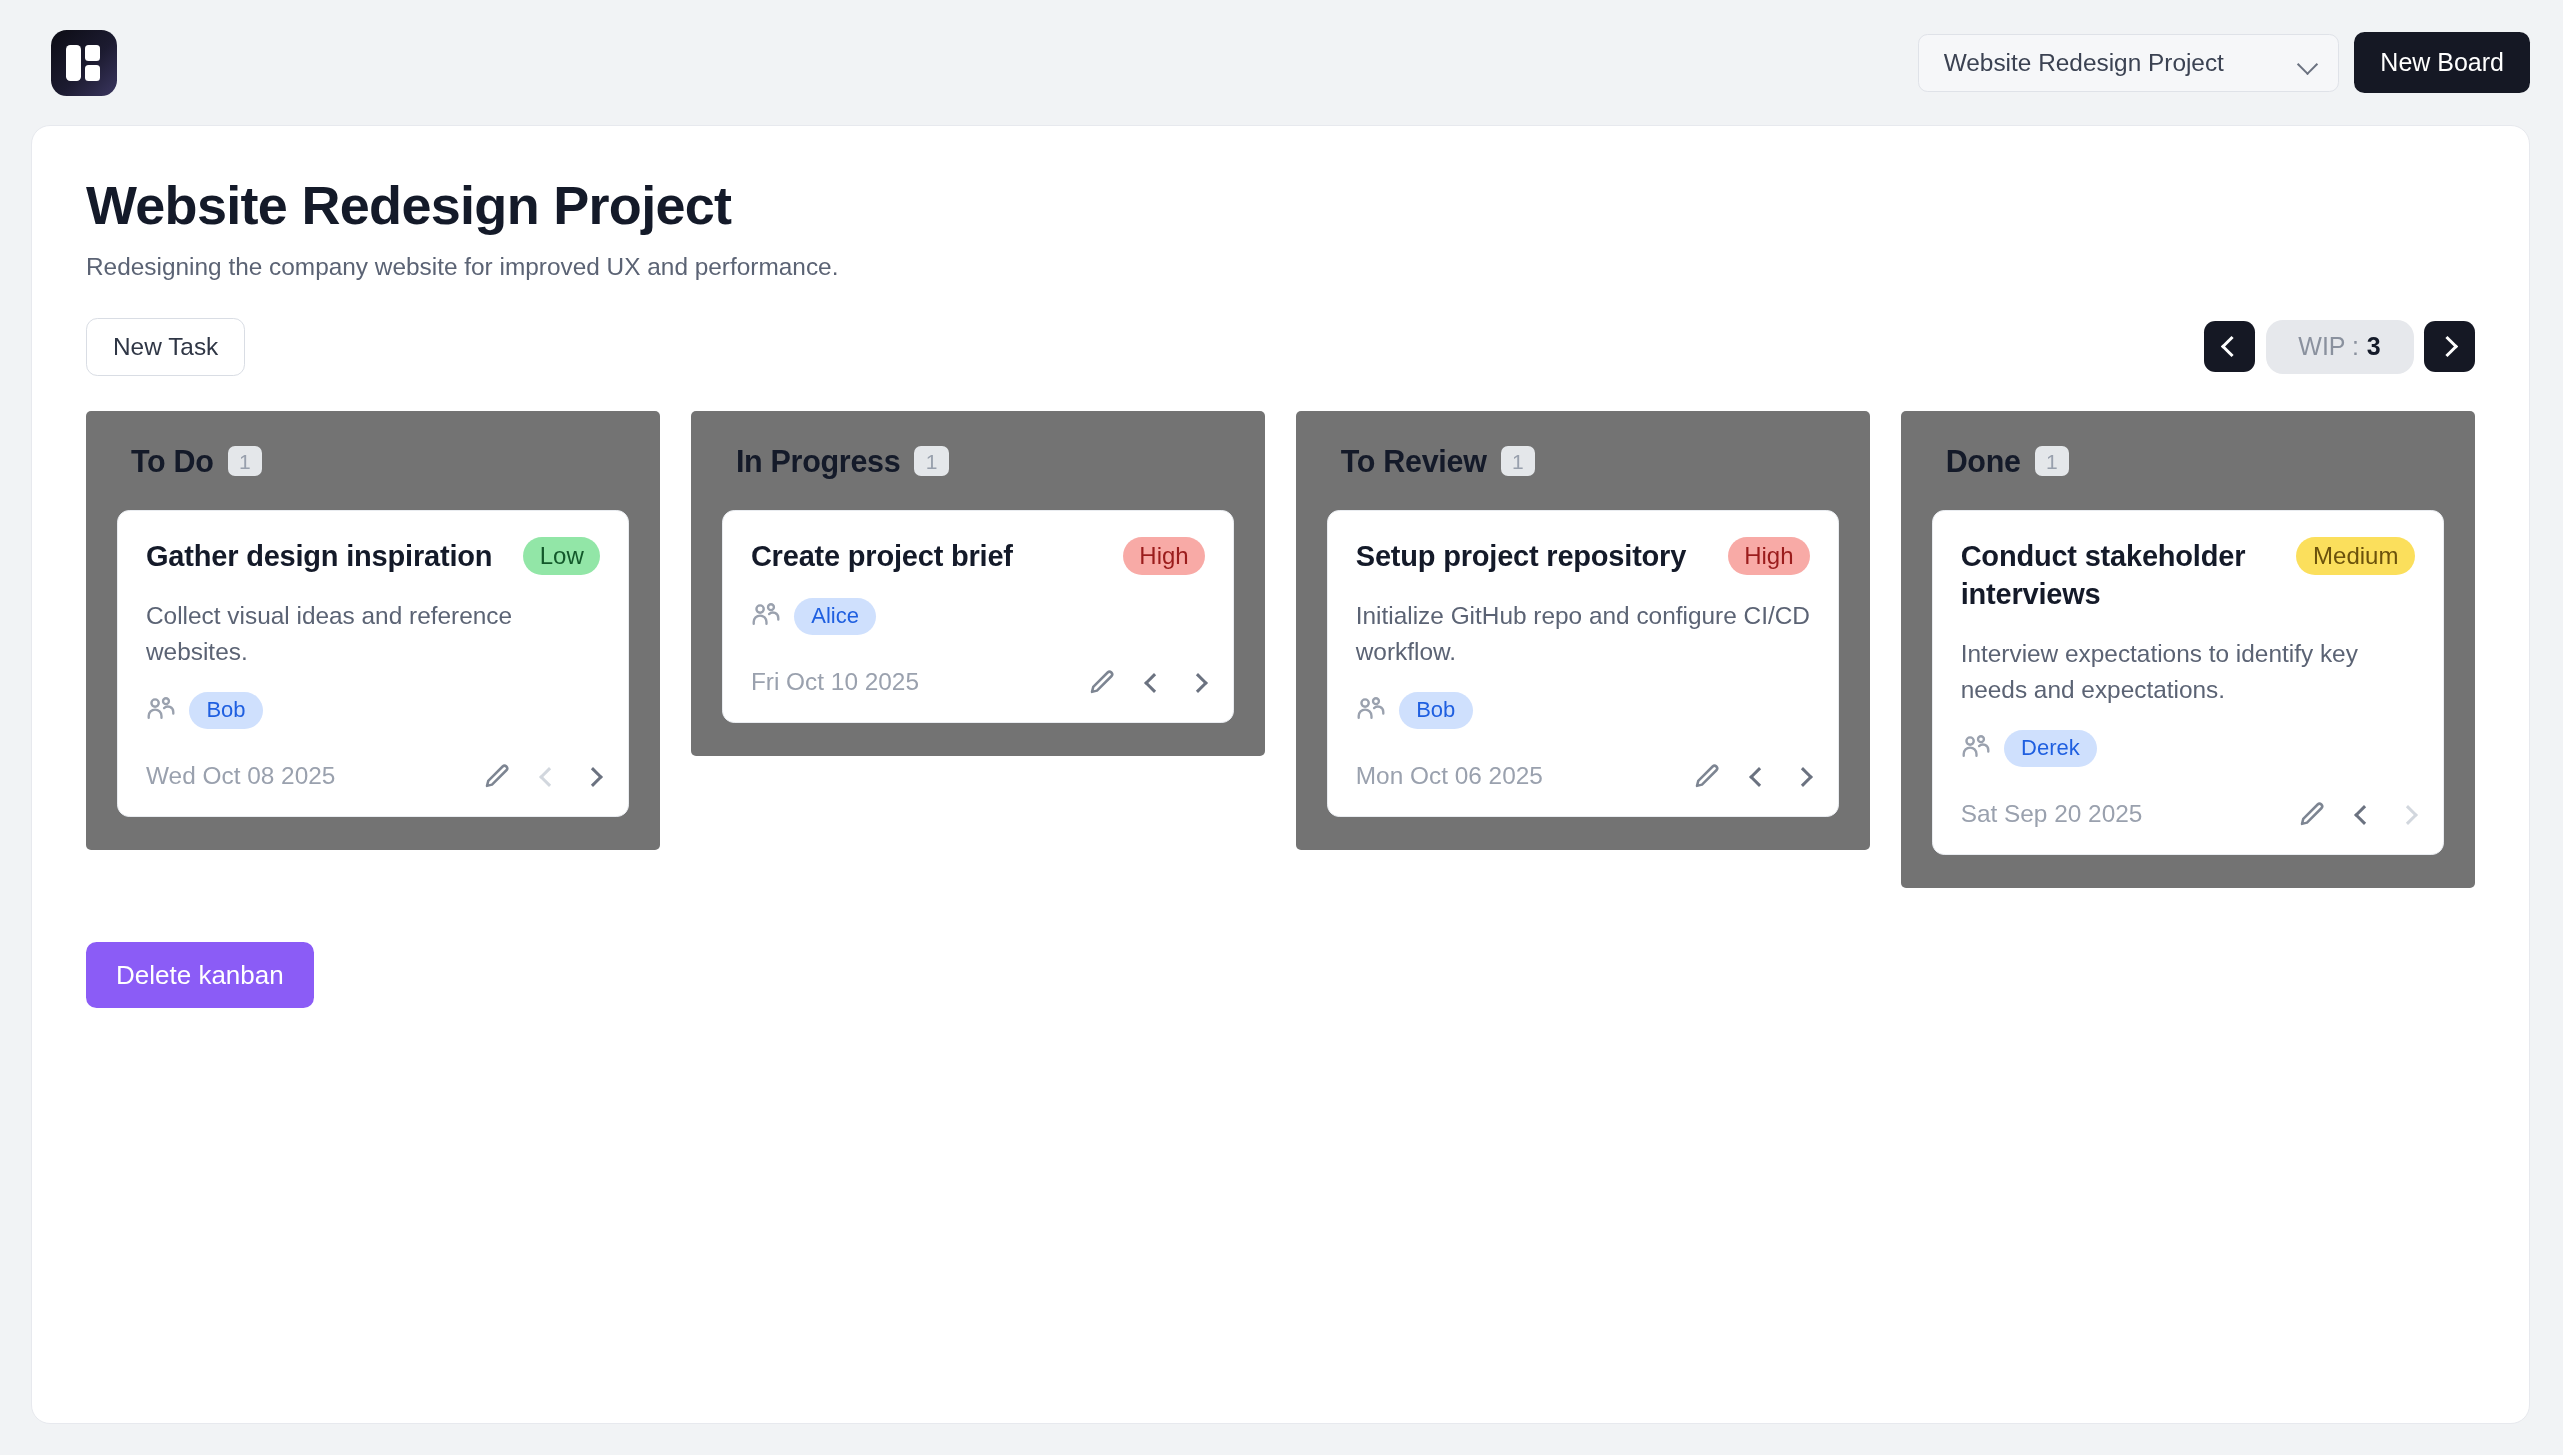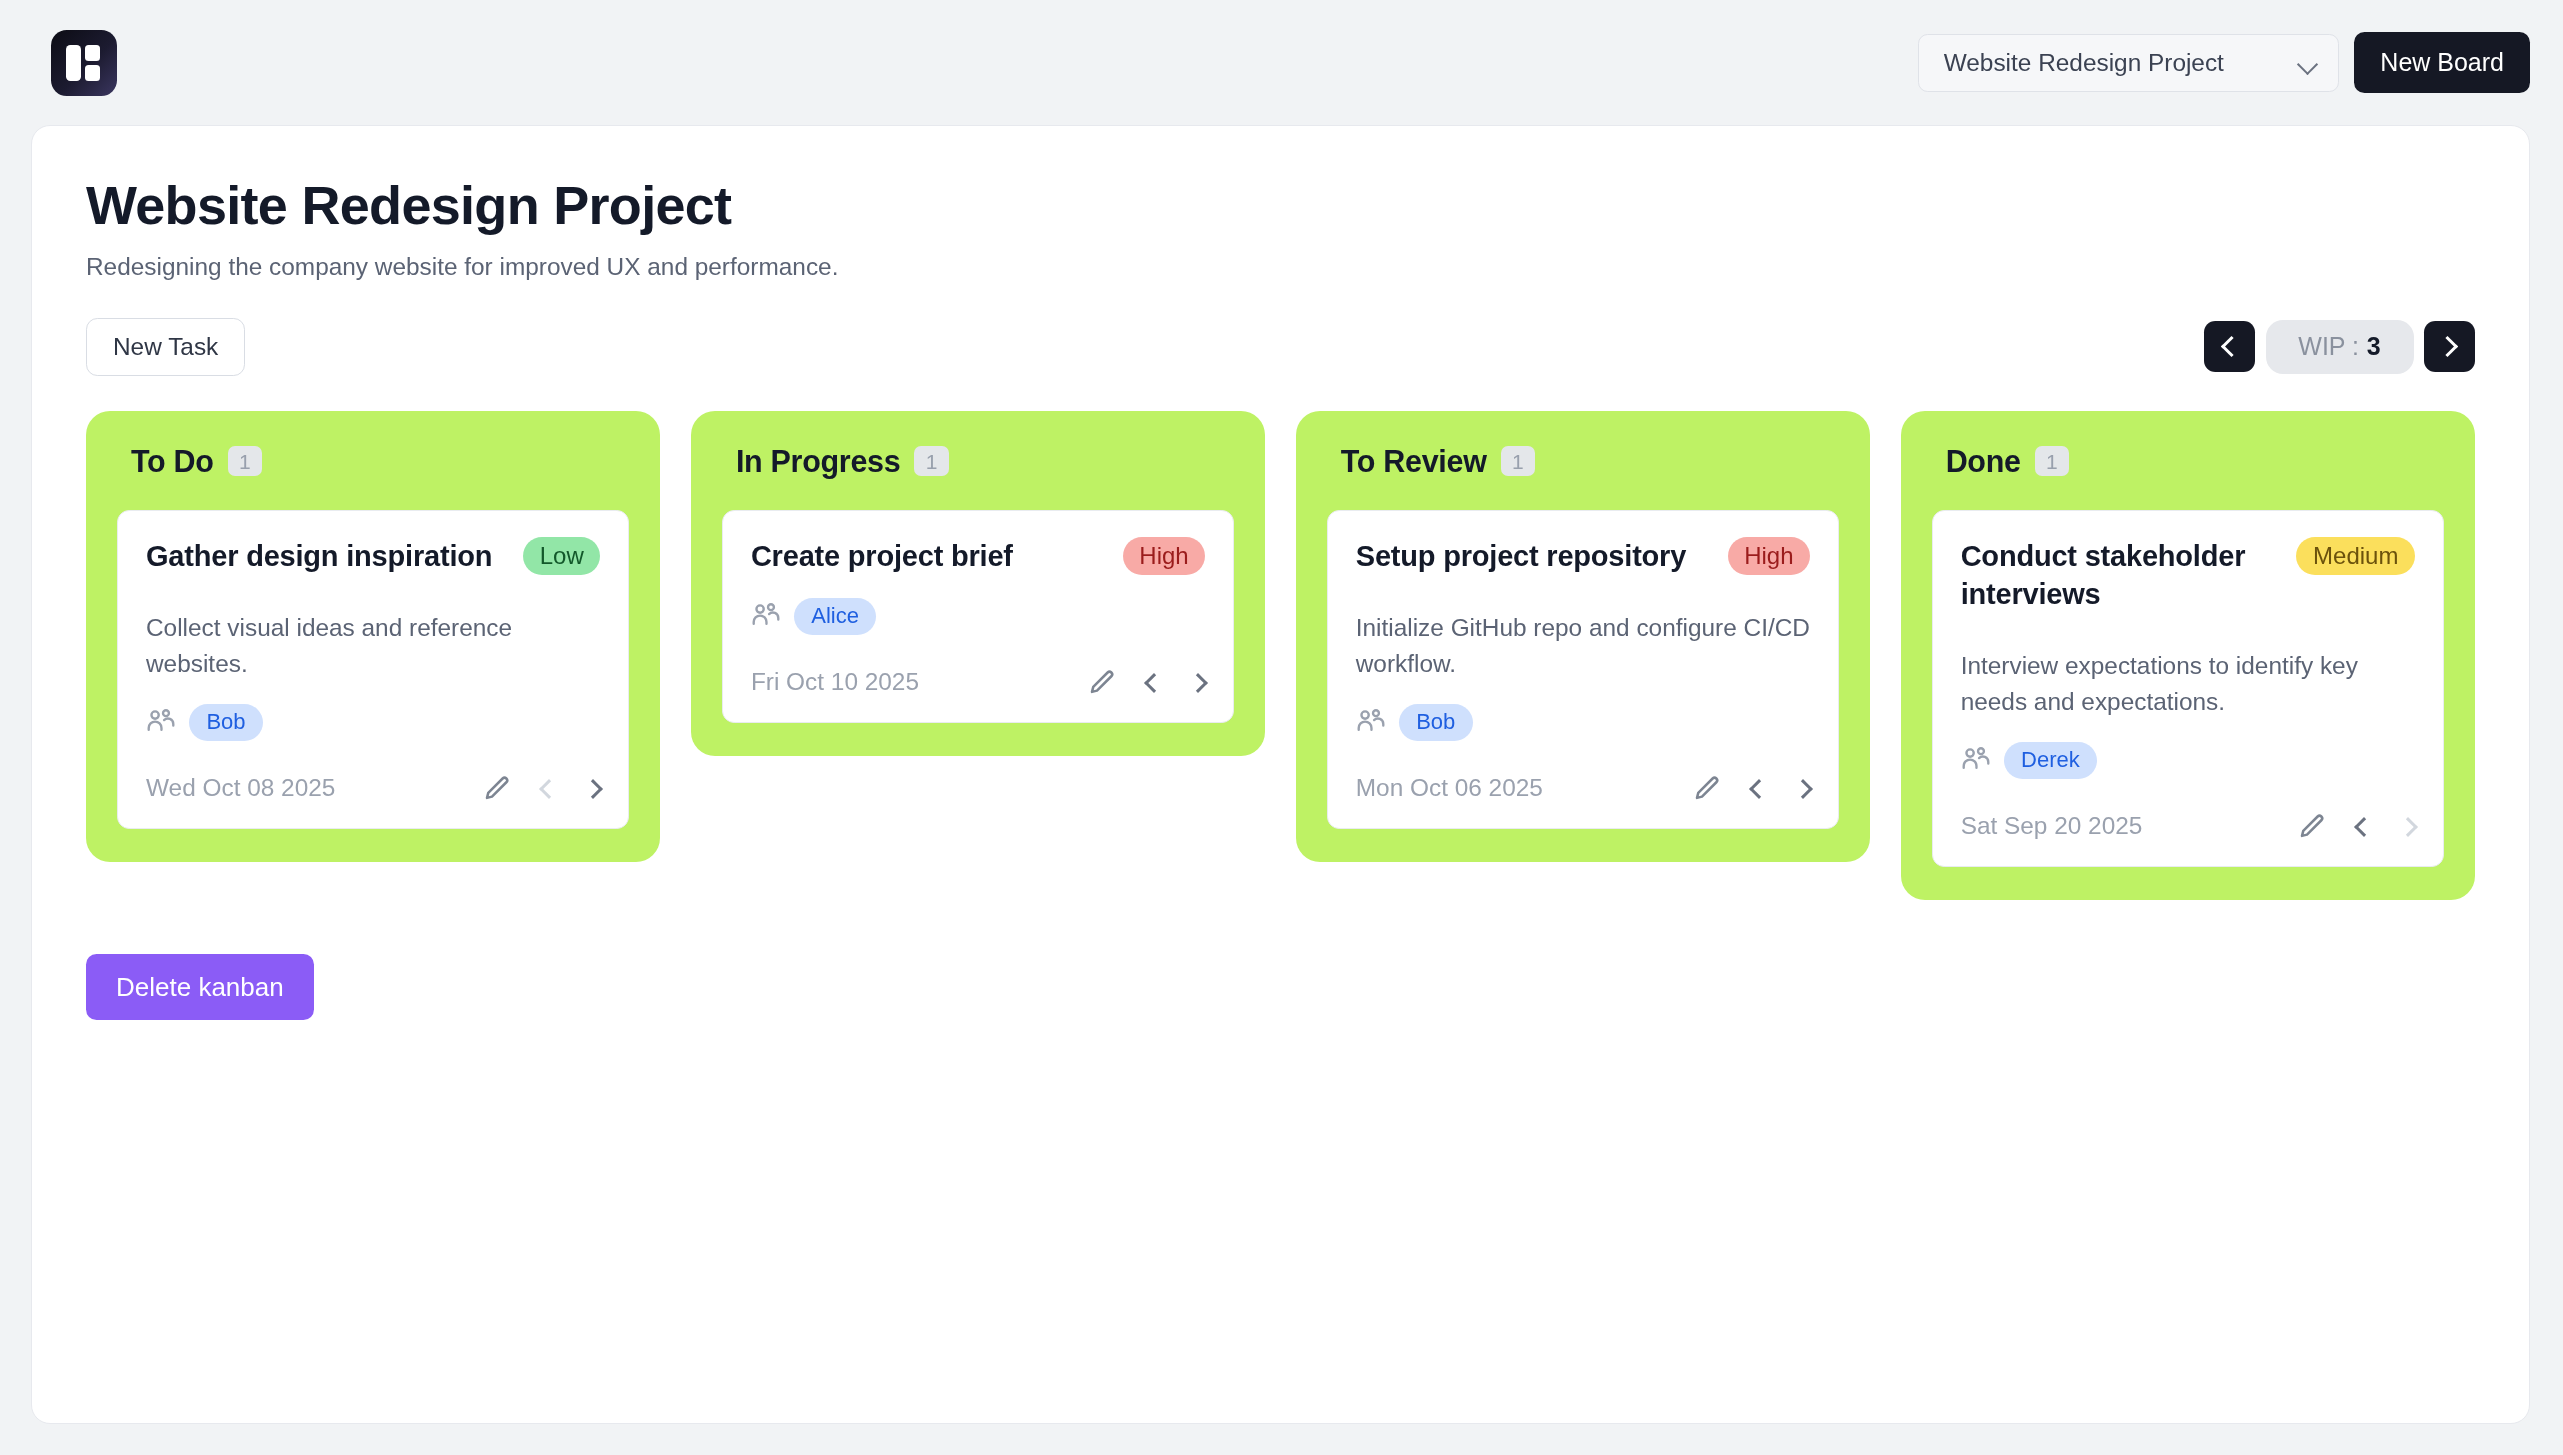--- a/index.html
+++ b/index.html
@@ -165,22 +165,22 @@
   
   .board {
     margin-top: 35px;
     display: flex;
     gap: 30.5px;
     align-items: flex-start;
   }
 
   .column {
     flex: 1;
-    background: #bef264;
-    border-radius: 24px;
+    background: #737373;
+    border-radius: 5px;
     padding: 33px 31px 33px 31px;
   }
 
   .column-head {
     display: flex;
     align-items: center;
     gap: 14px;
     margin-bottom: 31px;
     padding-left: 14px;
   }
@@ -227,21 +227,21 @@
     line-height: 1.1;
     white-space: nowrap;
     flex-shrink: 0;
     text-align: right;
   }
   .priority.low    { background: #92e6a7; color: #12582a; }
   .priority.high   { background: #f8aaa6; color: #9b1c1c; }
   .priority.medium { background: #fbdf5c; color: #6b520c; }
 
   .card-desc {
-    margin-top: 35px;
+    margin-top: 23px;
     font-size: 24.4px;
     color: #5b6374;
     line-height: 1.45;
   }
 
   .card-assignee {
     margin-top: 23px;
     display: flex;
     align-items: center;
     gap: 13px;

